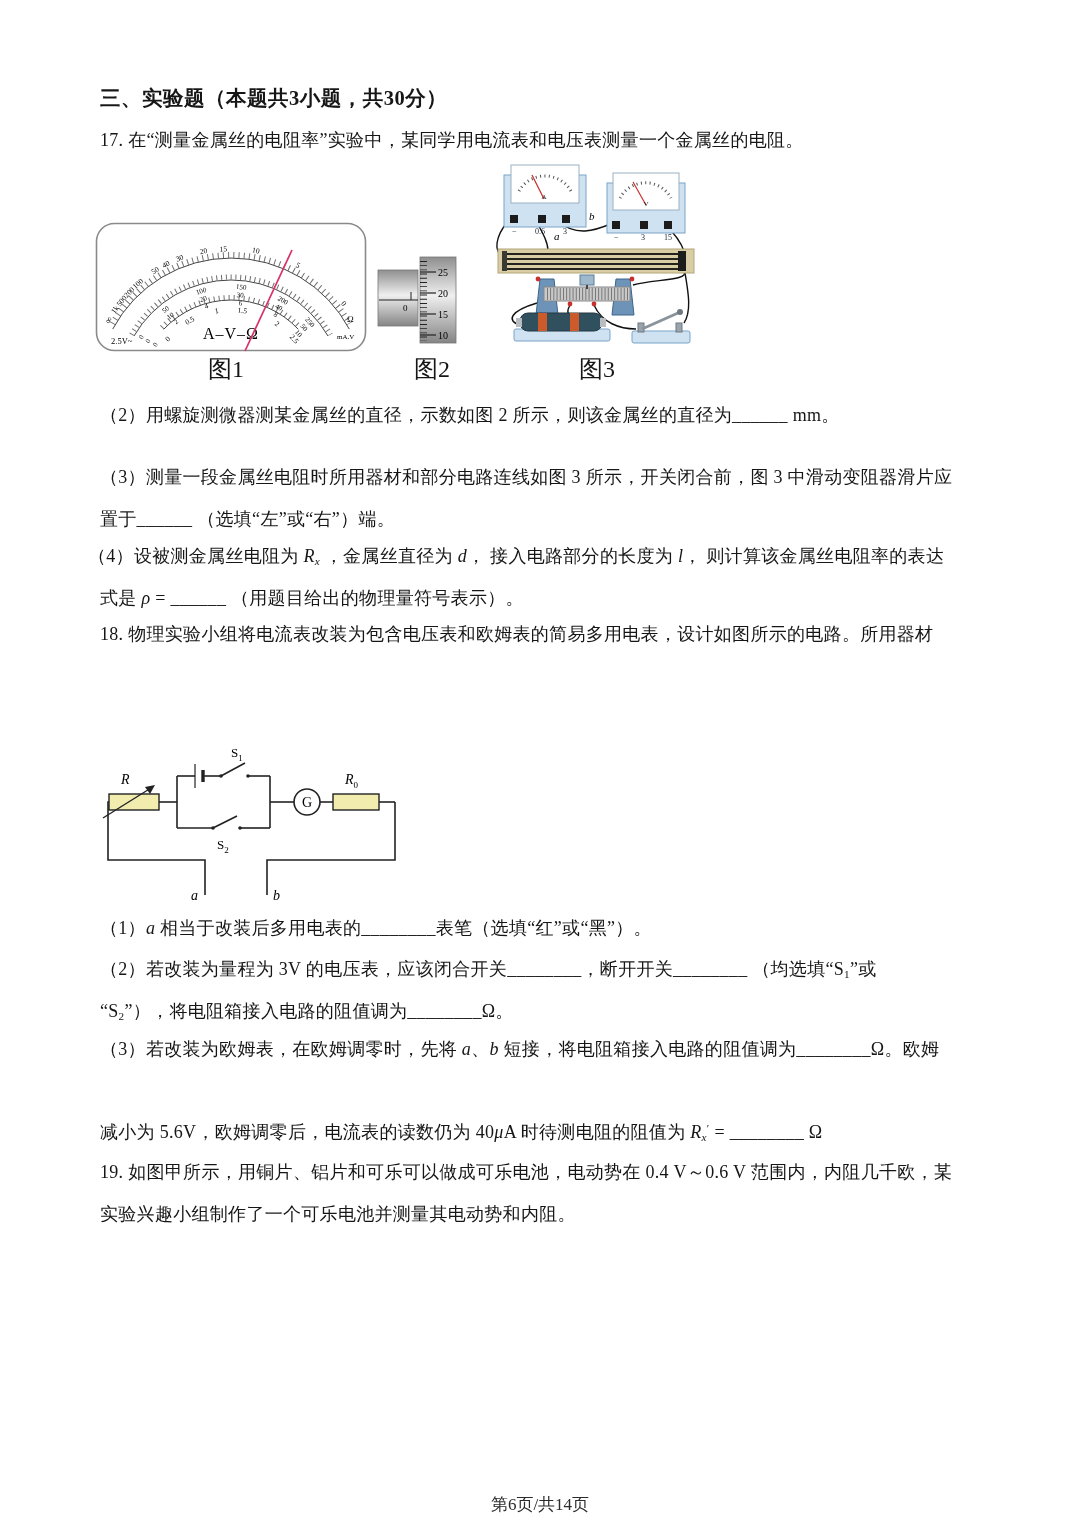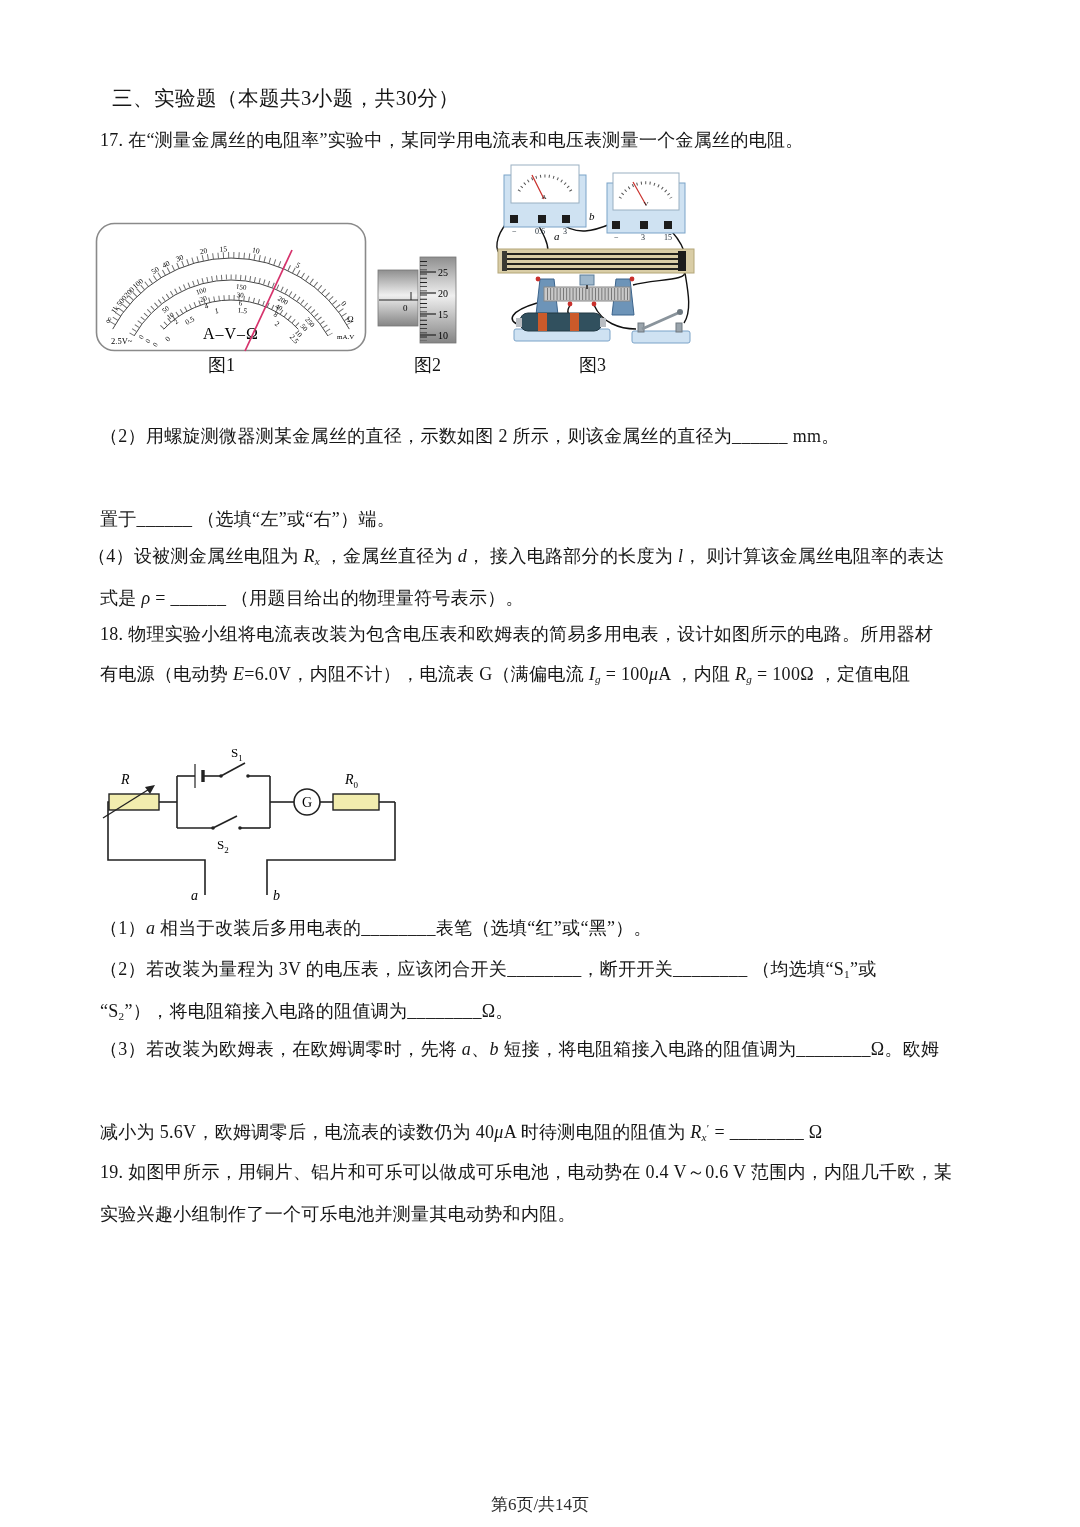--- a/index.html
+++ b/index.html
@@ -1,23 +1,23 @@
 <!DOCTYPE html>
 <html><head>
 <meta charset="utf-8">
 <style>
   html,body{margin:0;padding:0;background:#e9e9e9;}
   .page{position:relative;width:1080px;height:1527px;margin:0 auto;background:#ffffff;
         font-family:"Liberation Serif","DejaVu Serif",serif;color:#161616;overflow:hidden;}
   .line{position:absolute;font-size:18px;line-height:1.25;white-space:nowrap;letter-spacing:0.3px;}
-  .bold{font-weight:400;font-size:20.5px;letter-spacing:0.5px;margin-left:12px;}
+  .bold{font-weight:700;font-size:20.5px;letter-spacing:0.5px;}
   .it{font-style:italic;font-family:"Liberation Serif","DejaVu Serif",serif;}
   sub{font-size:0.62em;line-height:0;vertical-align:-0.3em;}
   sup{font-size:0.62em;line-height:0;vertical-align:0.55em;}
-  .caption{position:absolute;font-size:18px;white-space:nowrap;}
+  .caption{position:absolute;font-size:24px;white-space:nowrap;}
   .figsvg{position:absolute;}
   .footer{position:absolute;left:0;top:1493px;width:100%;text-align:center;font-size:17px;color:#2b2b2b;}
   svg text{font-family:"Liberation Serif","DejaVu Serif",serif;}
 </style>
 </head>
 <body>
 
 <div class="page">
 
   <div class="line bold" style="left:100px;top:86px">三、实验题（本题共3小题，共30分）</div>
@@ -204,27 +204,27 @@
     <g>
       <rect x="140" y="168" width="58" height="12" rx="2" fill="#cfe2f2" stroke="#7ba3c8"></rect>
       <rect x="146" y="160" width="6" height="9" fill="#9aa4ac" stroke="#6f7980"></rect>
       <rect x="184" y="160" width="6" height="9" fill="#9aa4ac" stroke="#6f7980"></rect>
       <line x1="150" y1="166" x2="186" y2="150" stroke="#8a949c" stroke-width="3"></line>
       <circle cx="188" cy="149" r="3" fill="#6d7880"></circle>
     </g>
   </svg>
   <div class="caption" style="left:579px;top:353px">图3</div>
 
-  <div class="line" style="left:100px;top:425px"><span>（2）用螺旋测微器测某金属丝的直径，示数如图 2 所示，则该金属丝的直径为______ mm。</span></div>
+  <div class="line" style="left:100px;top:404px"><span>（2）用螺旋测微器测某金属丝的直径，示数如图 2 所示，则该金属丝的直径为______ mm。</span></div>
+  <div class="line" style="left:100px;top:466px"><span>（3）测量一段金属丝电阻时所用器材和部分电路连线如图 3 所示，开关闭合前，图 3 中滑动变阻器滑片应</span></div>
   <div class="line" style="left:100px;top:508px"><span>置于______ （选填“左”或“右”）端。</span></div>
   <div class="line" style="left:88px;top:545px"><span>（4）设被测金属丝电阻为 </span><span class="it">R</span><sub class="it">x</sub><span> ，金属丝直径为 </span><span class="it">d</span><span>， 接入电路部分的长度为 </span><span class="it">l</span><span>， 则计算该金属丝电阻率的表达</span></div>
   <div class="line" style="left:100px;top:587px"><span>式是 </span><span class="it">ρ</span><span> = ______ （用题目给出的物理量符号表示）。</span></div>
 
   <div class="line" style="left:100px;top:623px"><span>18. 物理实验小组将电流表改装为包含电压表和欧姆表的简易多用电表，设计如图所示的电路。所用器材</span></div>
-  <div class="line" style="left:100px;top:663px"><span>有电源（电动势 </span><span class="it">E</span><span>=6.0V，内阻不计），电流表 G（满偏电流 </span><span class="it">I</span><sub class="it">g</sub><span> = 100</span><span class="it">μ</span><span>A ，内阻 </span><span class="it">R</span><sub class="it">g</sub><span> = 100Ω ，定值电阻</span></div>
 
   <svg class="figsvg" style="left:95px;top:742px" width="320" height="162" viewBox="0 0 320 162">
     <g stroke="#222" stroke-width="1.6" fill="none">
 
       <line x1="64" y1="60" x2="82" y2="60"></line>
       <line x1="82" y1="34" x2="82" y2="86"></line>
       <line x1="175" y1="34" x2="175" y2="86"></line>
       <line x1="175" y1="60" x2="199" y2="60"></line>
       <line x1="225" y1="60" x2="238" y2="60"></line>
       <line x1="284" y1="60" x2="300" y2="60"></line>

